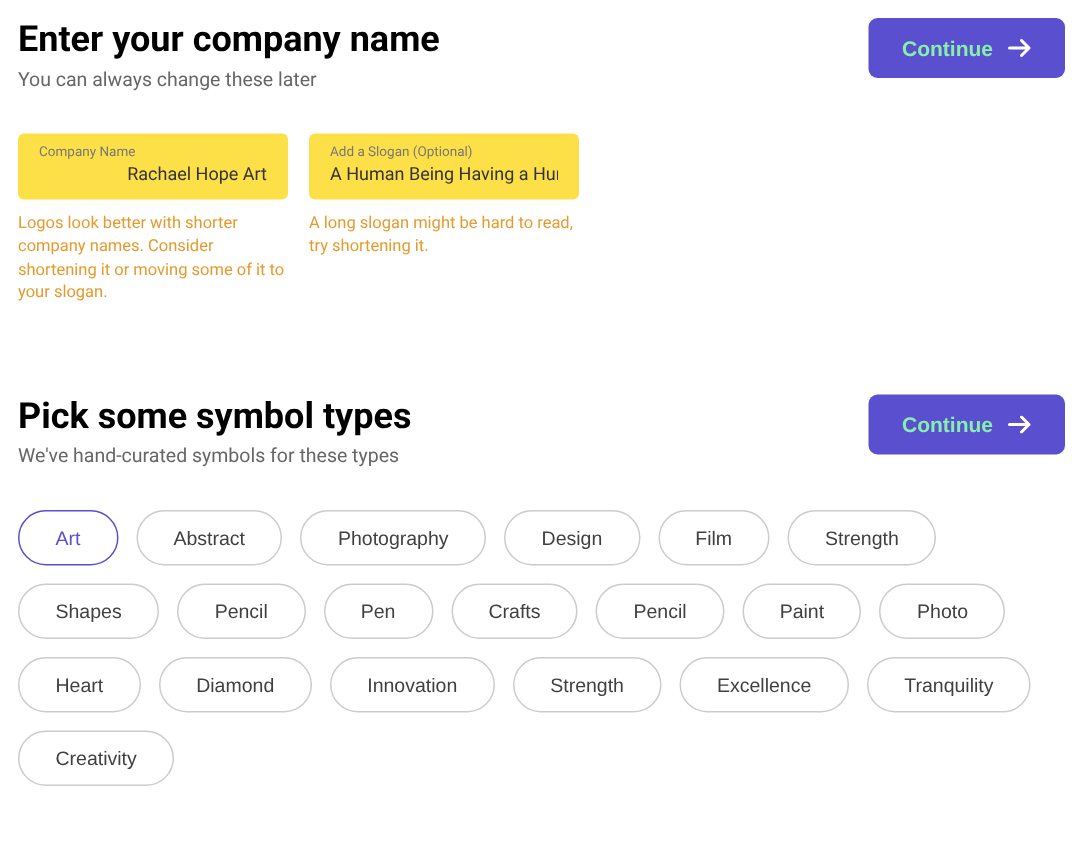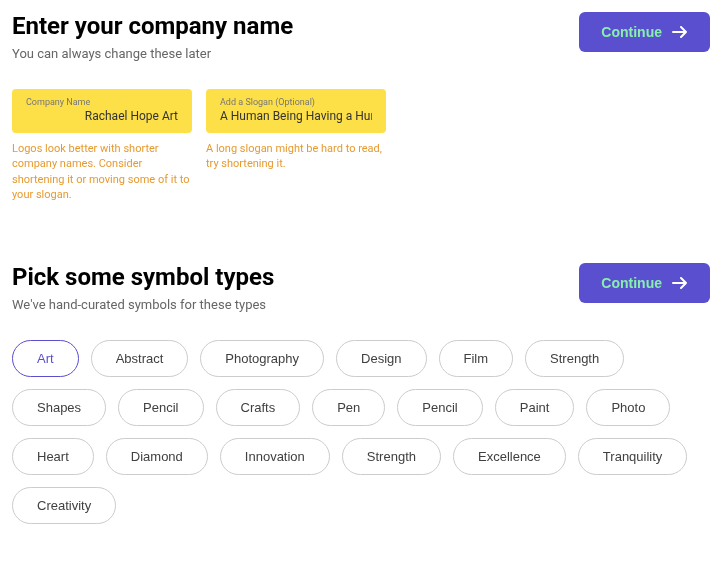--- a/index.html
+++ b/index.html
@@ -75,22 +75,22 @@
 
   <div class="chip-container">
     <button class="chip selected">Art</button>
     <button class="chip">Abstract</button>
     <button class="chip">Photography</button>
     <button class="chip">Design</button>
     <button class="chip">Film</button>
     <button class="chip">Strength</button>
     <button class="chip">Shapes</button>
     <button class="chip">Pencil</button>
+    <button class="chip">Pen</button>
     <button class="chip">Crafts</button>
-    <button class="chip">Pen</button>
     <button class="chip">Pencil</button>
     <button class="chip">Paint</button>
     <button class="chip">Photo</button>
     <button class="chip">Heart</button>
     <button class="chip">Diamond</button>
     <button class="chip">Innovation</button>
     <button class="chip">Strength</button>
     <button class="chip">Excellence</button>
     <button class="chip">Tranquility</button>
     <button class="chip">Creativity</button>

